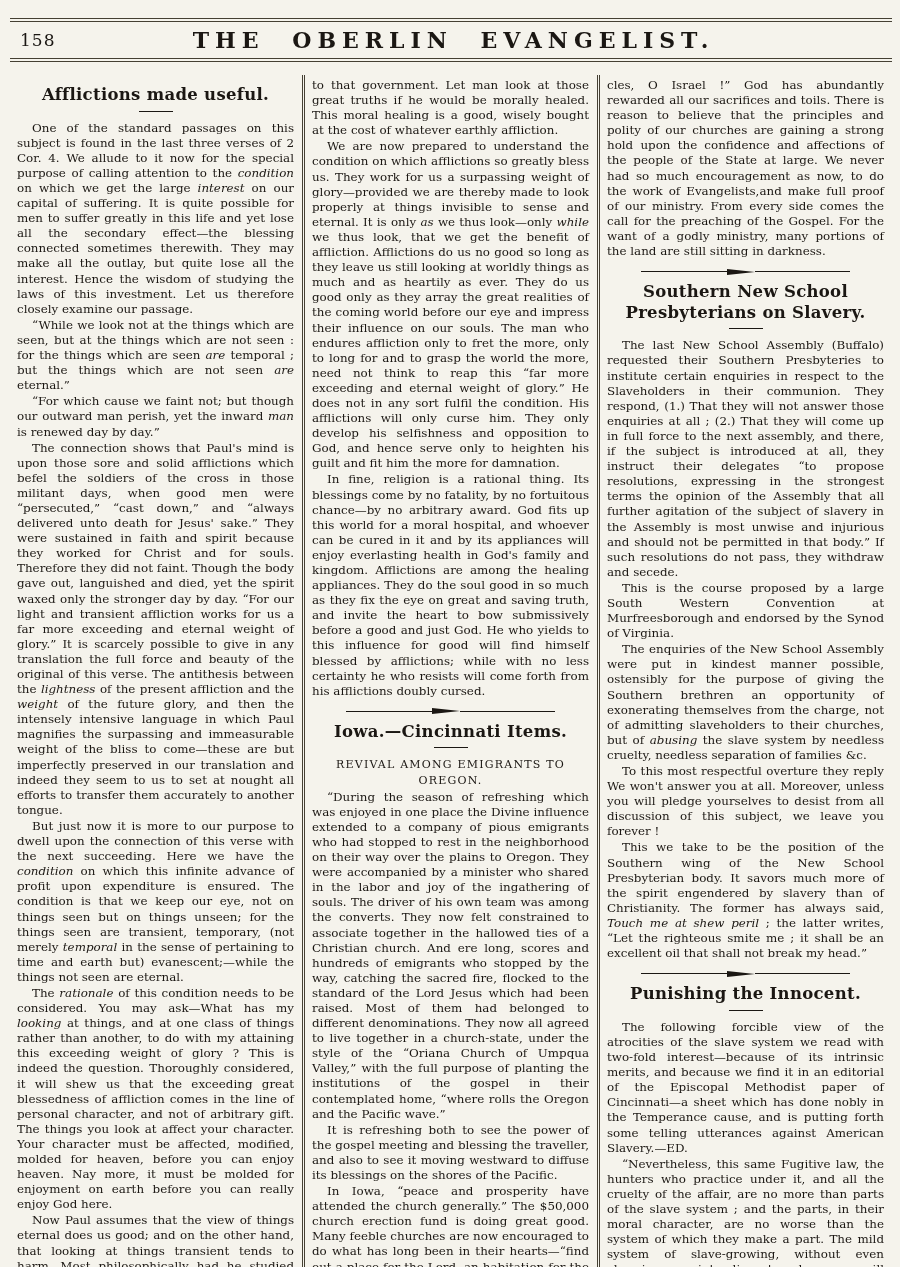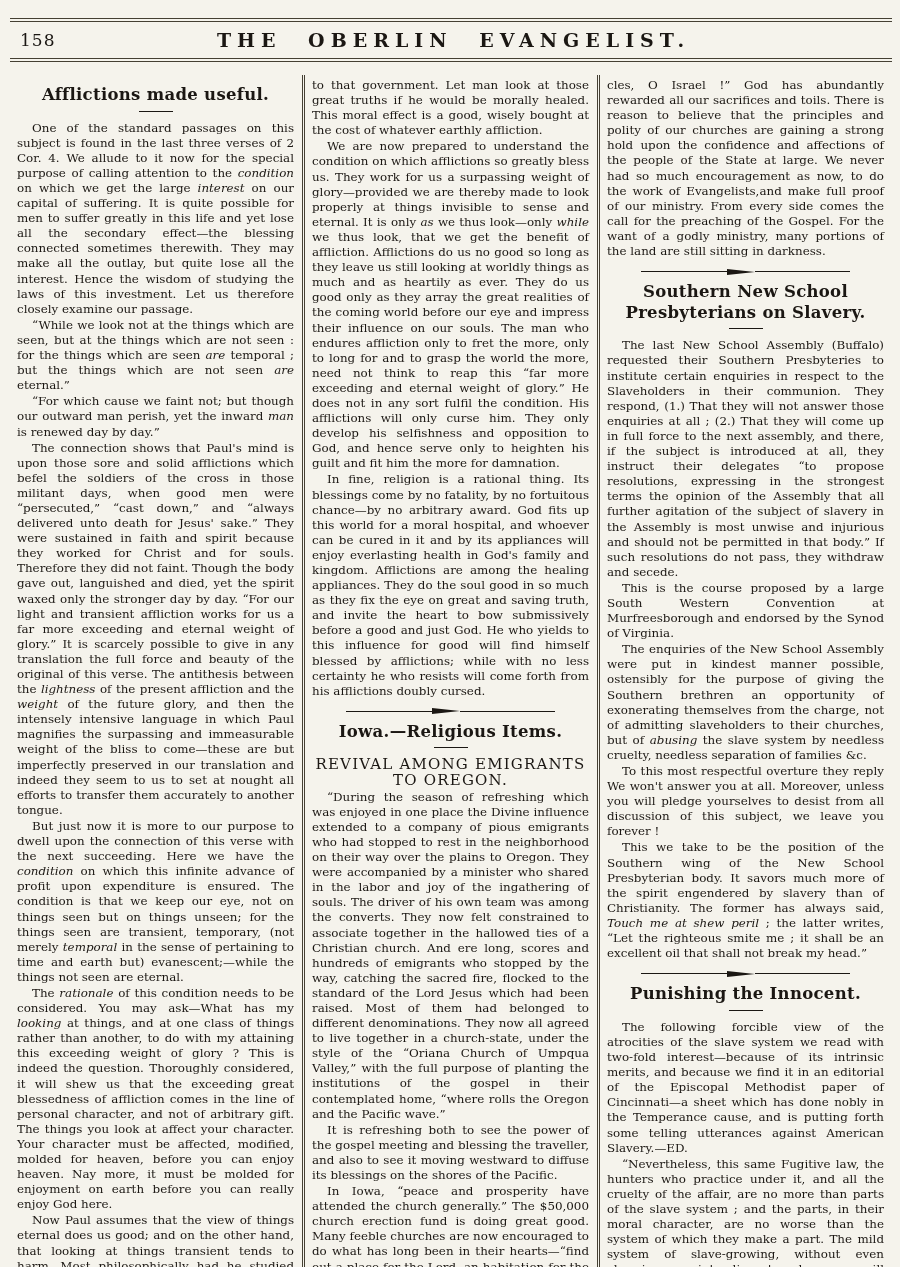--- a/index.html
+++ b/index.html
@@ -11,30 +11,30 @@
   html,body{margin:0;padding:0;}
   body{
     width:900px;height:1267px;overflow:hidden;
     background:var(--paper);color:var(--ink);
     font-family:"DejaVu Serif","Liberation Serif",serif;
   }
   .page{width:900px;height:1267px;padding:18px 8px 0 10px;}
   .hrule-double{height:4px;border-top:1px solid var(--rule);border-bottom:1px solid var(--rule);}
   .header{position:relative;height:36px;display:flex;align-items:center;}
   .page-number{font-size:17px;letter-spacing:1px;padding-left:10px;z-index:1;}
-  .masthead{position:absolute;left:5px;right:0;text-align:center;font-size:19px;font-weight:bold;letter-spacing:6px;word-spacing:14px;}
+  .masthead{position:absolute;left:5px;right:0;text-align:center;font-size:22px;font-weight:bold;letter-spacing:6px;word-spacing:14px;}
   .columns{display:flex;height:1215px;overflow:hidden;margin-top:13px;}
   .column{flex:1 1 0;min-width:0;overflow:hidden;padding:3px 8px 0 7px;
     text-align:justify;font-size:11.9px;line-height:15.1px;}
   .column + .column{border-left:3px double var(--rule);}
   .para{margin:0 0 1px 0;text-indent:15px;}
   .para.noindent{text-indent:0;}
   .article-heading{margin:7px 0 9px;text-align:center;font-size:16.5px;font-weight:bold;letter-spacing:.3px;line-height:1.25;}
   .article-heading::after{content:"";display:block;width:34px;border-top:1px solid var(--ink);margin:5px auto 0;}
-  .subheading{text-align:center;font-size:15px;letter-spacing:1.2px;margin:3px 0 2px;text-indent:0;}
+  .subheading{text-align:center;font-size:11px;letter-spacing:1.2px;margin:3px 0 2px;text-indent:0;}
   .divider{display:flex;align-items:center;margin:9px 34px 5px;height:7px;}
   .dline{flex:1;border-top:1px solid var(--ink);}
   .darrow{width:0;height:0;border-left:28px solid var(--ink);border-top:3px solid transparent;border-bottom:3px solid transparent;margin-left:-10px;}
   i{font-style:italic;}
 </style>
 </head>
 <body>
 
 <div class="page">
   <div class="hrule-double"></div>
@@ -48,29 +48,29 @@
         <h2 class="article-heading">Afflictions made useful.</h2>
         <p class="para">One of the standard passages on this subject is found in the last three verses of 2 Cor. 4.  We allude to it now for the special purpose of calling attention to the <i>condition</i> on which we get the large <i>interest</i> on our capital of suffering.  It is quite possible for men to suffer greatly in this life and yet lose all the secondary effect—the blessing connected sometimes therewith.  They may make all the outlay, but quite lose all the interest.  Hence the wisdom of studying the laws of this investment.  Let us therefore closely examine our passage.</p>
         <p class="para">“While we look not at the things which are seen, but at the things which are not seen : for the things which are seen <i>are</i> temporal ; but the things which are not seen <i>are</i> eternal.”</p>
         <p class="para">“For which cause we faint not; but though our outward man perish, yet the inward <i>man</i> is renewed day by day.”</p>
         <p class="para">The connection shows that Paul's mind is upon those sore and solid afflictions which befel the soldiers of the cross in those militant days, when good men were “persecuted,” “cast down,” and “always delivered unto death for Jesus' sake.”  They were sustained in faith and spirit because they worked for Christ and for souls.  Therefore they did not faint.  Though the body gave out, languished and died, yet the spirit waxed only the stronger day by day.  “For our light and transient affliction works for us a far more exceeding and eternal weight of glory.”  It is scarcely possible to give in any translation the full force and beauty of the original of this verse.  The antithesis between the <i>lightness</i> of the present affliction and the <i>weight</i> of the future glory, and then the intensely intensive language in which Paul magnifies the surpassing and immeasurable weight of the bliss to come—these are but imperfectly preserved in our translation and indeed they seem to us to set at nought all efforts to transfer them accurately to another tongue.</p>
         <p class="para">But just now it is more to our purpose to dwell upon the connection of this verse with the next succeeding. Here we have the <i>condition</i> on which this infinite advance of profit upon expenditure is ensured.  The condition is that we keep our eye, not on things seen but on things unseen; for the things seen are transient, temporary, (not merely <i>temporal</i> in the sense of pertaining to time and earth but) evanescent;—while the things not seen are eternal.</p>
         <p class="para">The <i>rationale</i> of this condition needs to be considered. You may ask—What has my <i>looking</i> at things, and at one class of things rather than another, to do with my attaining this exceeding weight of glory ?  This is indeed the question.  Thoroughly considered, it will shew us that the exceeding great blessedness of affliction comes in the line of personal character, and not of arbitrary gift. The things you look at affect your character.  Your character must be affected, modified, molded for heaven, before you can enjoy heaven.  Nay more, it must be molded for enjoyment on earth before you can really enjoy God here.</p>
         <p class="para">Now Paul assumes that the view of things eternal does us good;  and on the other hand, that looking at things transient tends to harm.  Most philosophically had he studied the laws of mind and the influence of sensible objects to counteract the influence of objects not sensible. Well did he understand how little these things that are eternal and invisible control us, simply because we do not look at them—do not  of them.  They are in themselves things of transcendant power and momentous bearings on human interests, yet are they strangely ineffective on human character and conduct, because so little looked at.</p>
       </section>
     <section class="column">
-        <p class="para noindent">to that government.  Let man look at those great truths if he would be morally healed.  This moral effect is a good, wisely bought at the cost of whatever earthly affliction.</p>
+        <p class="para noindent">to that government.  Let man look at those great truths if he would be morally healed.  This moral healing is a good, wisely bought at the cost of whatever earthly affliction.</p>
         <p class="para">We are now prepared to understand the condition on which afflictions so greatly bless us.  They work for us a surpassing weight of glory—provided we are thereby made to look properly at things invisible to sense and eternal.  It is only <i>as</i> we thus look—only <i>while</i> we thus look, that we get the benefit of affliction.  Afflictions do us no good so long as they leave us still looking at worldly things as much and as heartily as ever.  They do us good only as they array the great realities of the coming world before our eye and impress their influence on our souls. The man who endures affliction only to fret the more, only to long for and to grasp the world the more, need not think to reap this “far more exceeding and eternal weight of glory.”  He does not in any sort fulfil the condition. His afflictions will only curse him.  They only develop his selfishness and opposition to God, and hence serve only to heighten his guilt and fit him the more for damnation.</p>
         <p class="para">In fine, religion is a rational thing.  Its blessings come by no fatality, by no fortuitous chance—by no arbitrary award.  God fits up this world for a moral hospital, and whoever can be cured in it and by its appliances will enjoy everlasting health in God's family and kingdom.  Afflictions are among the healing appliances.  They do the soul good in so much as they fix the eye on great and saving truth, and invite the heart to bow submissively before a good and just God.  He who yields to this influence for good will find himself blessed by afflictions; while with no less certainty he who resists will come forth from his afflictions doubly cursed.</p>
         <div class="divider">
           <span class="dline"></span>
           <span class="darrow"></span>
           <span class="dline"></span>
         </div>
-        <h2 class="article-heading">Iowa.—Religious Items.</h2>
+        <h2 class="article-heading">Iowa.—Cincinnati Items.</h2>
         <div class="subheading">REVIVAL AMONG EMIGRANTS TO OREGON.</div>
         <p class="para">“During the season of refreshing which was enjoyed in one place the Divine influence extended to a company of pious emigrants who had stopped to rest in the neighborhood on their way over the plains to Oregon.  They were accompanied by a minister who shared in the labor and joy of the ingathering of souls.  The driver of his own team was among the converts.  They now felt constrained to associate together in the hallowed ties of a Christian church.  And ere long, scores and hundreds of emigrants who stopped by the way, catching the sacred fire, flocked to the standard of the Lord Jesus which had been raised.  Most of them had belonged to different denominations.  They now all agreed to live together in a church-state, under the style of the “Oriana Church of Umpqua Valley,” with the full purpose of planting the institutions of the gospel in their contemplated home, “where rolls the Oregon and the Pacific wave.”</p>
         <p class="para">It is refreshing both to see the power of the gospel meeting and blessing the traveller, and also to see it moving westward to diffuse its blessings on the shores of the Pacific.</p>
         <p class="para">In Iowa, “peace and prosperity have attended the church generally.”  The $50,000 church erection fund is doing great good.  Many feeble churches are now encouraged to do what has long been in their hearts—“find out a place for the Lord, an habitation for the mighty God of Jacob.”</p>
       </section>
     <section class="column">
         <p class="para noindent">cles, O Israel !”  God has abundantly rewarded all our sacrifices and toils.  There is reason to believe that the principles and polity of our churches are gaining a strong hold upon the confidence and affections of the people of the State at large.  We never had so much encouragement as now, to do the work of Evangelists,and make full proof of our ministry.  From every side comes the call for the preaching of the Gospel.  For the want of a godly ministry, many portions of the land are still sitting in darkness.</p>
         <div class="divider">
           <span class="dline"></span>
           <span class="darrow"></span>

